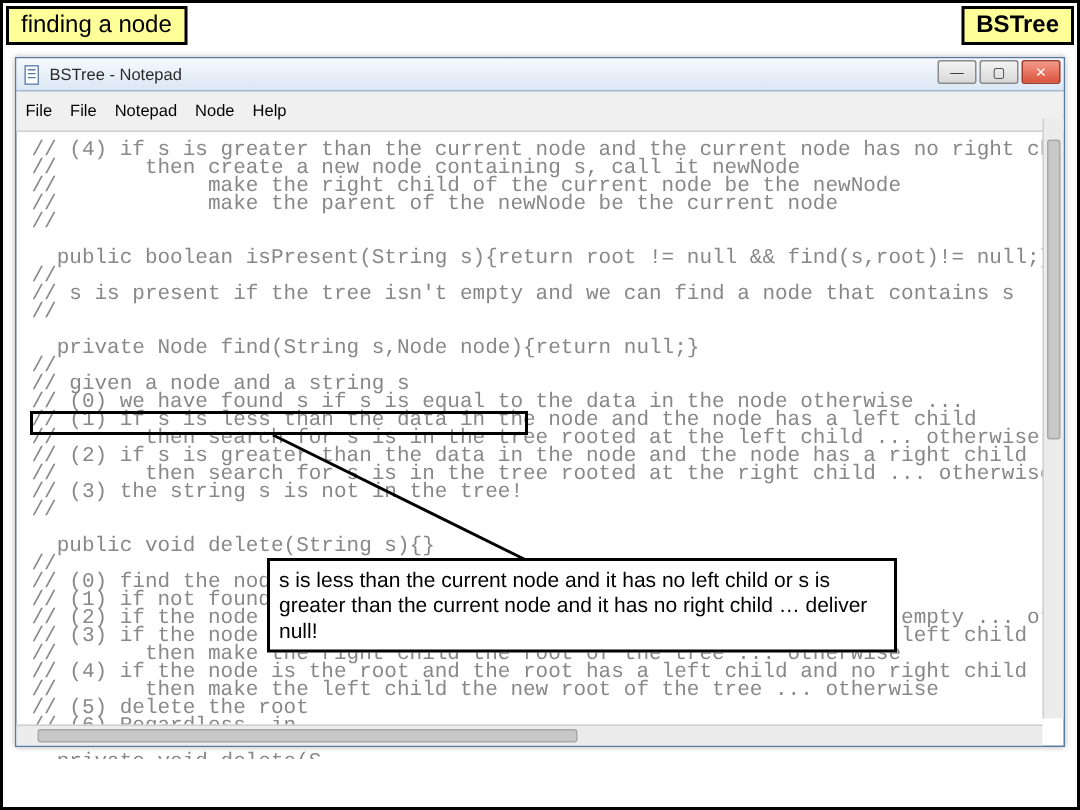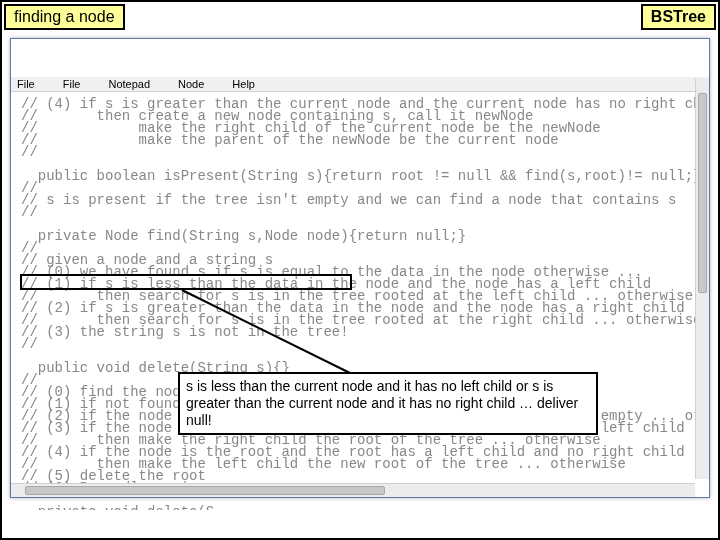--- a/index.html
+++ b/index.html
@@ -53,29 +53,28 @@
     width: 26px; height: 16px;
     border: 1px solid #8a8a8a;
     border-radius: 2px;
     background: linear-gradient(#f3f3f3,#d8d8d8);
     display: flex; align-items: center; justify-content: center;
     font-size: 9px;
   }
   .win-btn.close { background: linear-gradient(#f59a8a,#d9533c); color:#fff; border-color:#a03b2a; }
 
   .menubar {
-    height: 15px;
+    height: 27px;
     background: #f0f0f0;
     display: flex;
-    gap: 28px;
+    gap: 12px;
     padding: 0 6px;
     align-items: center;
     font-size: 11px;
     border-bottom: 1px solid #d0d0d0;
-    margin-top: 38px;
   }
   .code-area {
     padding: 6px 10px;
     font-family: "Courier New", monospace;
     font-size: 14px;
     line-height: 12px;
     color: #888;
     white-space: pre;
     position: relative;
     height: calc(100% - 40px);
@@ -119,20 +118,34 @@
 </style>
 </head>
 <body>
 
 <div class="top-labels">
   <div class="label-box label-right">BSTree</div>
   <div class="label-box label-left">finding a node</div>
 </div>
 
 <div class="notepad-window">
+  <div class="titlebar">
+    <svg class="icon" viewBox="0 0 16 16">
+        <rect x="2" y="1" width="10" height="14" fill="#fff" stroke="#5a7aa3"></rect>
+        <line x1="4" y1="4" x2="10" y2="4" stroke="#5a7aa3"></line>
+        <line x1="4" y1="7" x2="10" y2="7" stroke="#5a7aa3"></line>
+        <line x1="4" y1="10" x2="10" y2="10" stroke="#5a7aa3"></line>
+      </svg>
+    <span>BSTree - Notepad</span>
+    <div class="win-controls">
+      <div class="win-btn">—</div>
+      <div class="win-btn">▢</div>
+      <div class="win-btn close">✕</div>
+    </div>
+  </div>
   <div class="menubar">
     <span>File</span>
     <span>File</span>
     <span>Notepad</span>
     <span>Node</span>
     <span>Help</span>
   </div>
   <div class="code-area" id="code-area">// (4) if s is greater than the current node and the current node has no right child
 //       then create a new node containing s, call it newNode
 //            make the right child of the current node be the newNode

